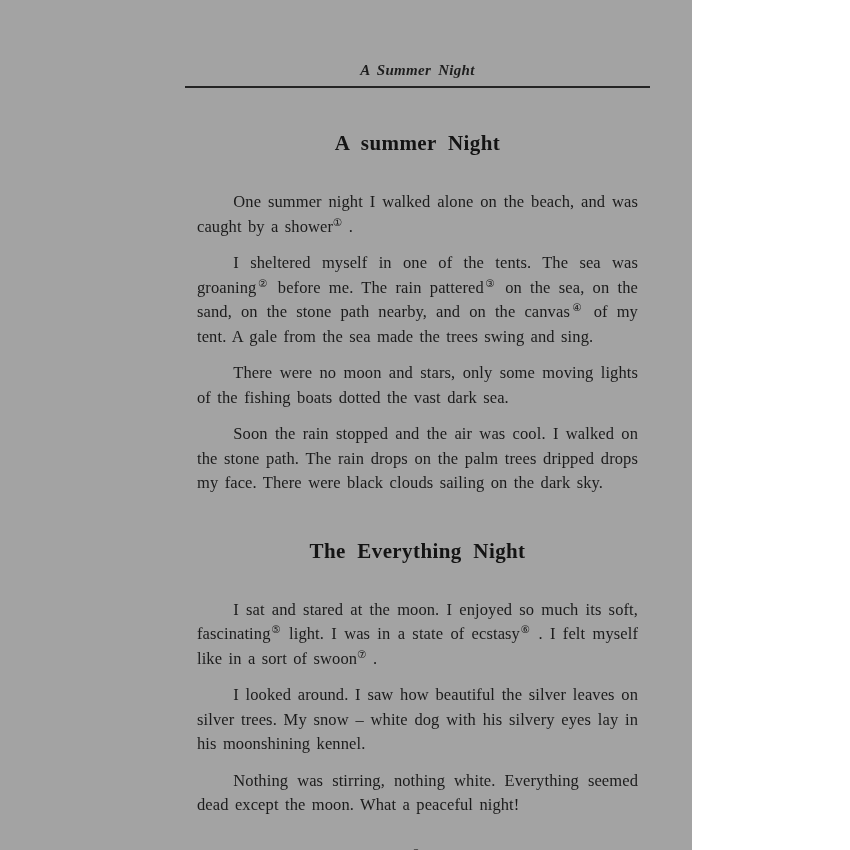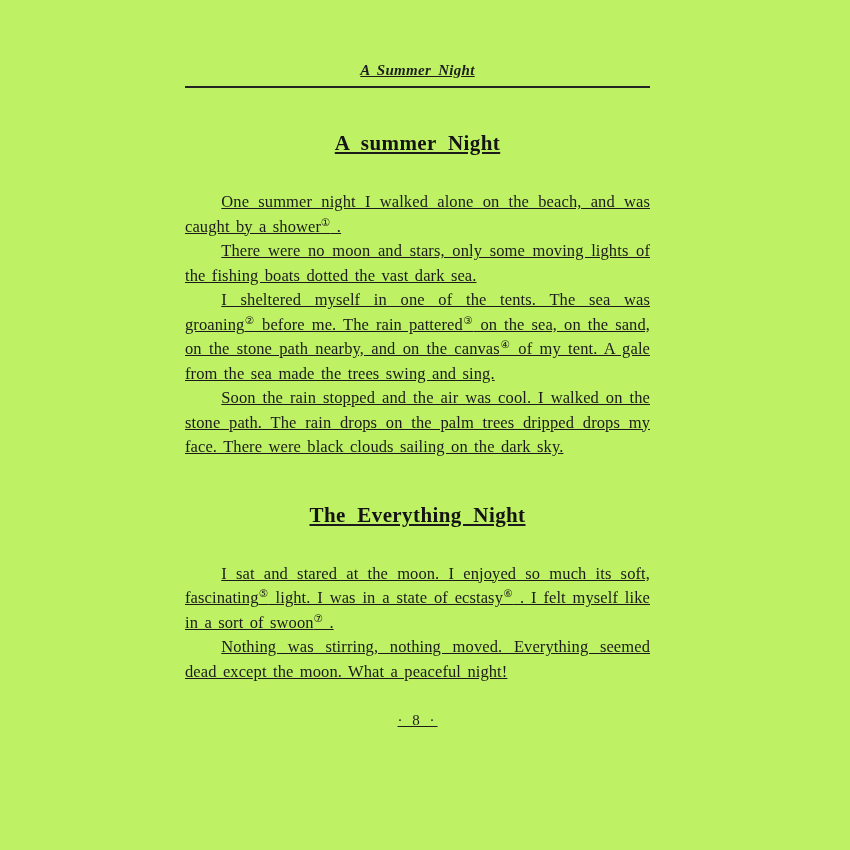--- a/index.html
+++ b/index.html
@@ -2,28 +2,27 @@
 <html><head>
 <meta charset="utf-8">
 <style>
   html, body {
     margin: 0;
     padding: 0;
     background: #ffffff;
   }
   .page {
     position: relative;
-    width: 850px;
+    width: 692px;
     height: 850px;
-    background: #bef264;
+    background: #a3a3a3;
     color: #1b1b1b;
     font-family: "Liberation Serif", "DejaVu Serif", serif;
     overflow: hidden;
     box-sizing: border-box;
-    text-decoration: underline;
   }
   .column {
     width: 465px;
     margin-left: 185px;
     padding-top: 60px;
     box-sizing: border-box;
   }
   .running-head {
     text-align: center;
     font-size: 15px;
@@ -44,21 +43,21 @@
     margin: 42px 0 34px 0;
     text-align: center;
     font-size: 21px;
     font-weight: 700;
     word-spacing: 6px;
     letter-spacing: 0.4px;
     color: #141414;
     line-height: 26px;
   }
   .para {
-    margin: 0;
+    margin: 12px;
     font-size: 16.5px;
     line-height: 24.5px;
     text-align: justify;
     text-indent: 2.2em;
     word-spacing: 0.13em;
     letter-spacing: 0.1px;
   }
   .note-ref {
     font-family: "DejaVu Sans", sans-serif;
     font-size: 10.5px;
@@ -77,22 +76,23 @@
 </head>
 <body>
 
 <div class="page">
   <div class="column">
     <div class="running-head">A Summer Night</div>
     <div class="head-rule"></div>
     <main class="page-body">
         <h2 class="section-heading">A summer Night</h2>
         <p class="para">One summer night I walked alone on the beach, and was caught by a shower<sup class="note-ref">①</sup> .</p>
+        <p class="para">I sheltered myself in one of the tents. The sea was groaning<sup class="note-ref">②</sup> before me. The rain pattered<sup class="note-ref">③</sup> on the sea, on the sand, on the stone path nearby, and on the canvas<sup class="note-ref">④</sup> of my tent. A gale from the sea made the trees swing and sing.</p>
         <p class="para">There were no moon and stars, only some moving lights of the fishing boats dotted the vast dark sea.</p>
-        <p class="para">I sheltered myself in one of the tents. The sea was groaning<sup class="note-ref">②</sup> before me. The rain pattered<sup class="note-ref">③</sup> on the sea, on the sand, on the stone path nearby, and on the canvas<sup class="note-ref">④</sup> of my tent. A gale from the sea made the trees swing and sing.</p>
         <p class="para">Soon the rain stopped and the air was cool. I walked on the stone path. The rain drops on the palm trees dripped drops my face. There were black clouds sailing on the dark sky.</p>
         <h2 class="section-heading">The Everything Night</h2>
         <p class="para">I sat and stared at the moon. I enjoyed so much its soft, fascinating<sup class="note-ref">⑤</sup> light. I was in a state of ecstasy<sup class="note-ref">⑥</sup> . I felt myself like in a sort of swoon<sup class="note-ref">⑦</sup> .</p>
-        <p class="para">Nothing was stirring, nothing moved. Everything seemed dead except the moon. What a peaceful night!</p>
+        <p class="para">I looked around. I saw how beautiful the silver leaves on silver trees. My snow – white dog with his silvery eyes lay in his moonshining kennel.</p>
+        <p class="para">Nothing was stirring, nothing white. Everything seemed dead except the moon. What a peaceful night!</p>
       </main>
     <div class="folio">· 8 ·</div>
   </div>
 </div>
 
 </body></html>

